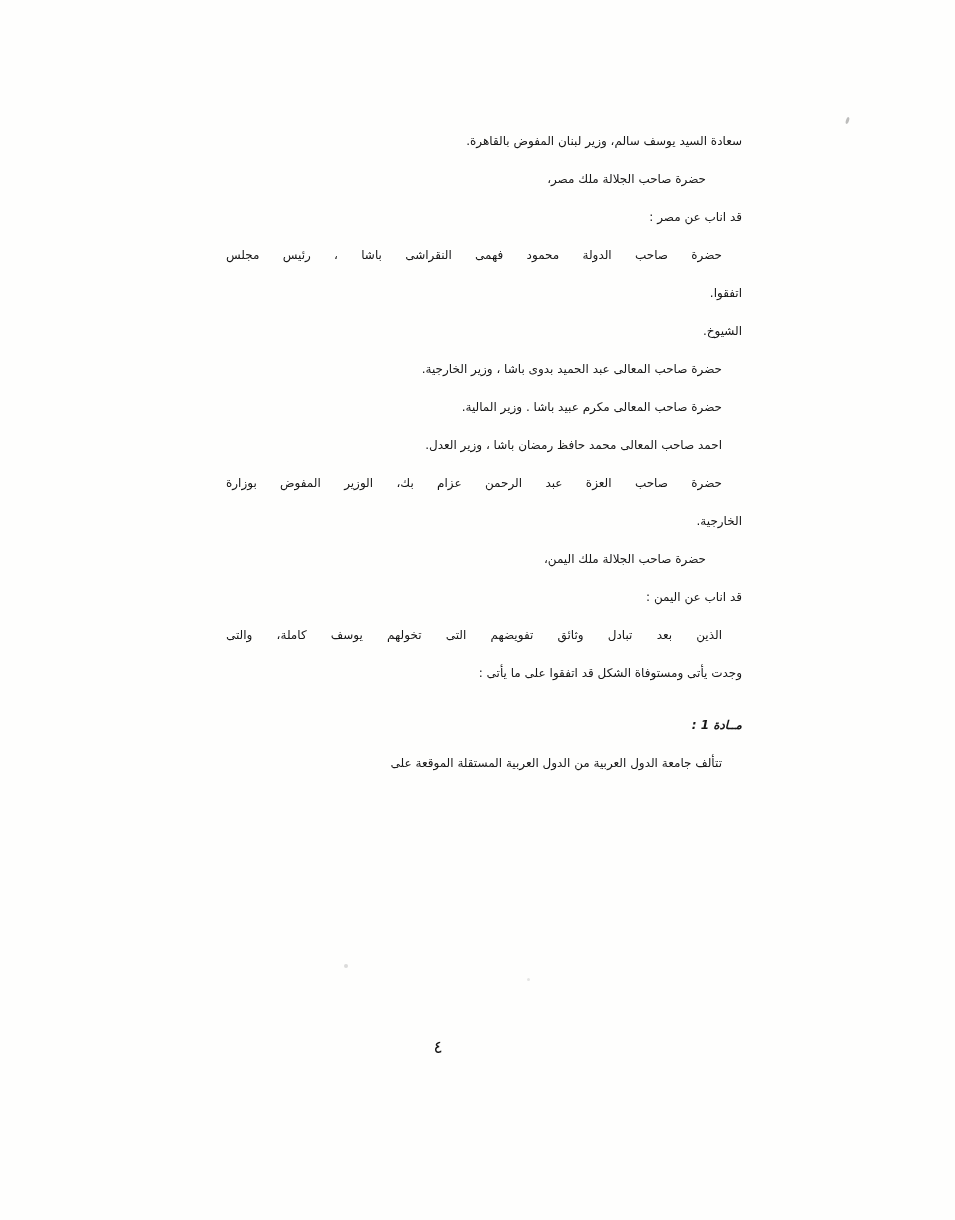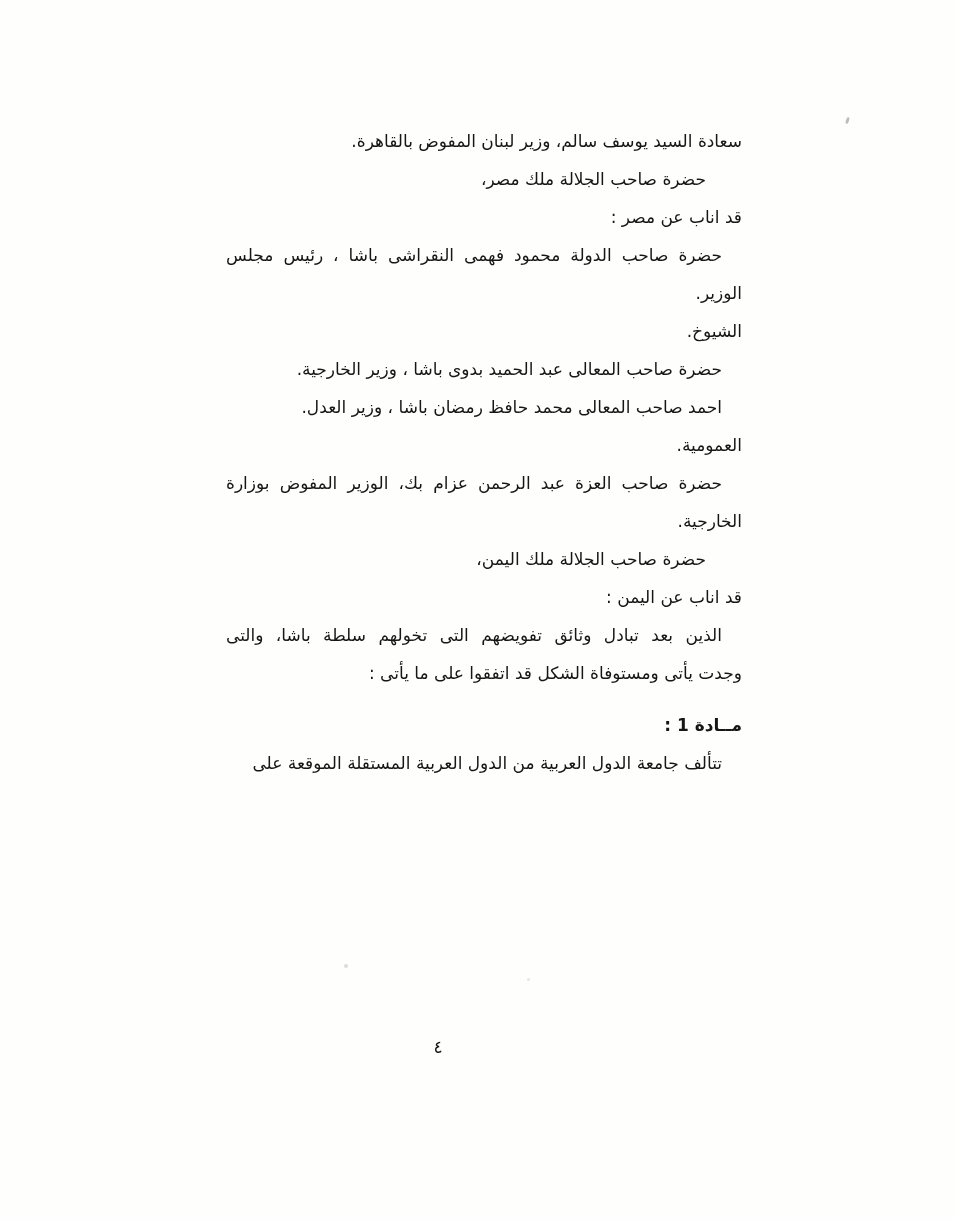--- a/index.html
+++ b/index.html
@@ -19,21 +19,21 @@
     inset: 0;
     background: #fefefdff;
   }
   .content {
     position: absolute;
     top: 122px;
     left: 226px;
     width: 516px;
     direction: rtl;
     color: #161616;
-    font-size: 17px;
+    font-size: 12px;
     line-height: 38px;
     text-align: right;
   }
   .line {
     margin: 0;
     white-space: nowrap;
   }
   .line.wrapfirst {
     white-space: normal;
     text-align: justify;
@@ -41,20 +41,21 @@
   }
   .line.indent {
     padding-right: 20px;
   }
   .line.indent-lg {
     padding-right: 36px;
   }
   .line.heading {
     margin-top: 14px;
     font-weight: bold;
+    font-style: italic;
   }
   .page-number {
     position: absolute;
     top: 1034px;
     left: 424px;
     width: 28px;
     text-align: center;
     direction: rtl;
     color: #161616;
     font-size: 17px;
@@ -77,30 +78,30 @@
 
   <div class="speck s1"></div>
   <div class="speck s2"></div>
   <div class="speck s3"></div>
 
   <div class="content">
     <div class="line">سعادة السيد يوسف سالم، وزير لبنان المفوض بالقاهرة.</div>
     <div class="line indent-lg">حضرة صاحب الجلالة ملك مصر،</div>
     <div class="line">قد اناب عن مصر :</div>
     <div class="line indent wrapfirst">حضرة صاحب الدولة محمود فهمى النقراشى باشا ، رئيس مجلس</div>
-    <div class="line">الوزير.</div>
+    <div class="line">اتفقوا.</div>
     <div class="line">الشيوخ.</div>
     <div class="line indent">حضرة صاحب المعالى عبد الحميد بدوى باشا ، وزير الخارجية.</div>
+    <div class="line indent">حضرة صاحب المعالى مكرم عبيد باشا . وزير المالية.</div>
     <div class="line indent">احمد صاحب المعالى محمد حافظ رمضان باشا ، وزير العدل.</div>
-    <div class="line">العمومية.</div>
     <div class="line indent wrapfirst">حضرة صاحب العزة عبد الرحمن عزام بك، الوزير المفوض بوزارة</div>
     <div class="line">الخارجية.</div>
     <div class="line indent-lg">حضرة صاحب الجلالة ملك اليمن،</div>
     <div class="line">قد اناب عن اليمن :</div>
-    <div class="line indent wrapfirst">الذين بعد تبادل وثائق تفويضهم التى تخولهم سلطة باشا، والتى</div>
+    <div class="line indent wrapfirst">الذين بعد تبادل وثائق تفويضهم التى تخولهم يوسف كاملة، والتى</div>
     <div class="line">وجدت يأتى ومستوفاة الشكل قد اتفقوا على ما يأتى :</div>
     <div class="line heading">مــادة 1 :</div>
     <div class="line indent">تتألف جامعة الدول العربية من الدول العربية المستقلة الموقعة على</div>
   </div>
 
   <div class="page-number">٤</div>
 
 </div>
 
 </body></html>

